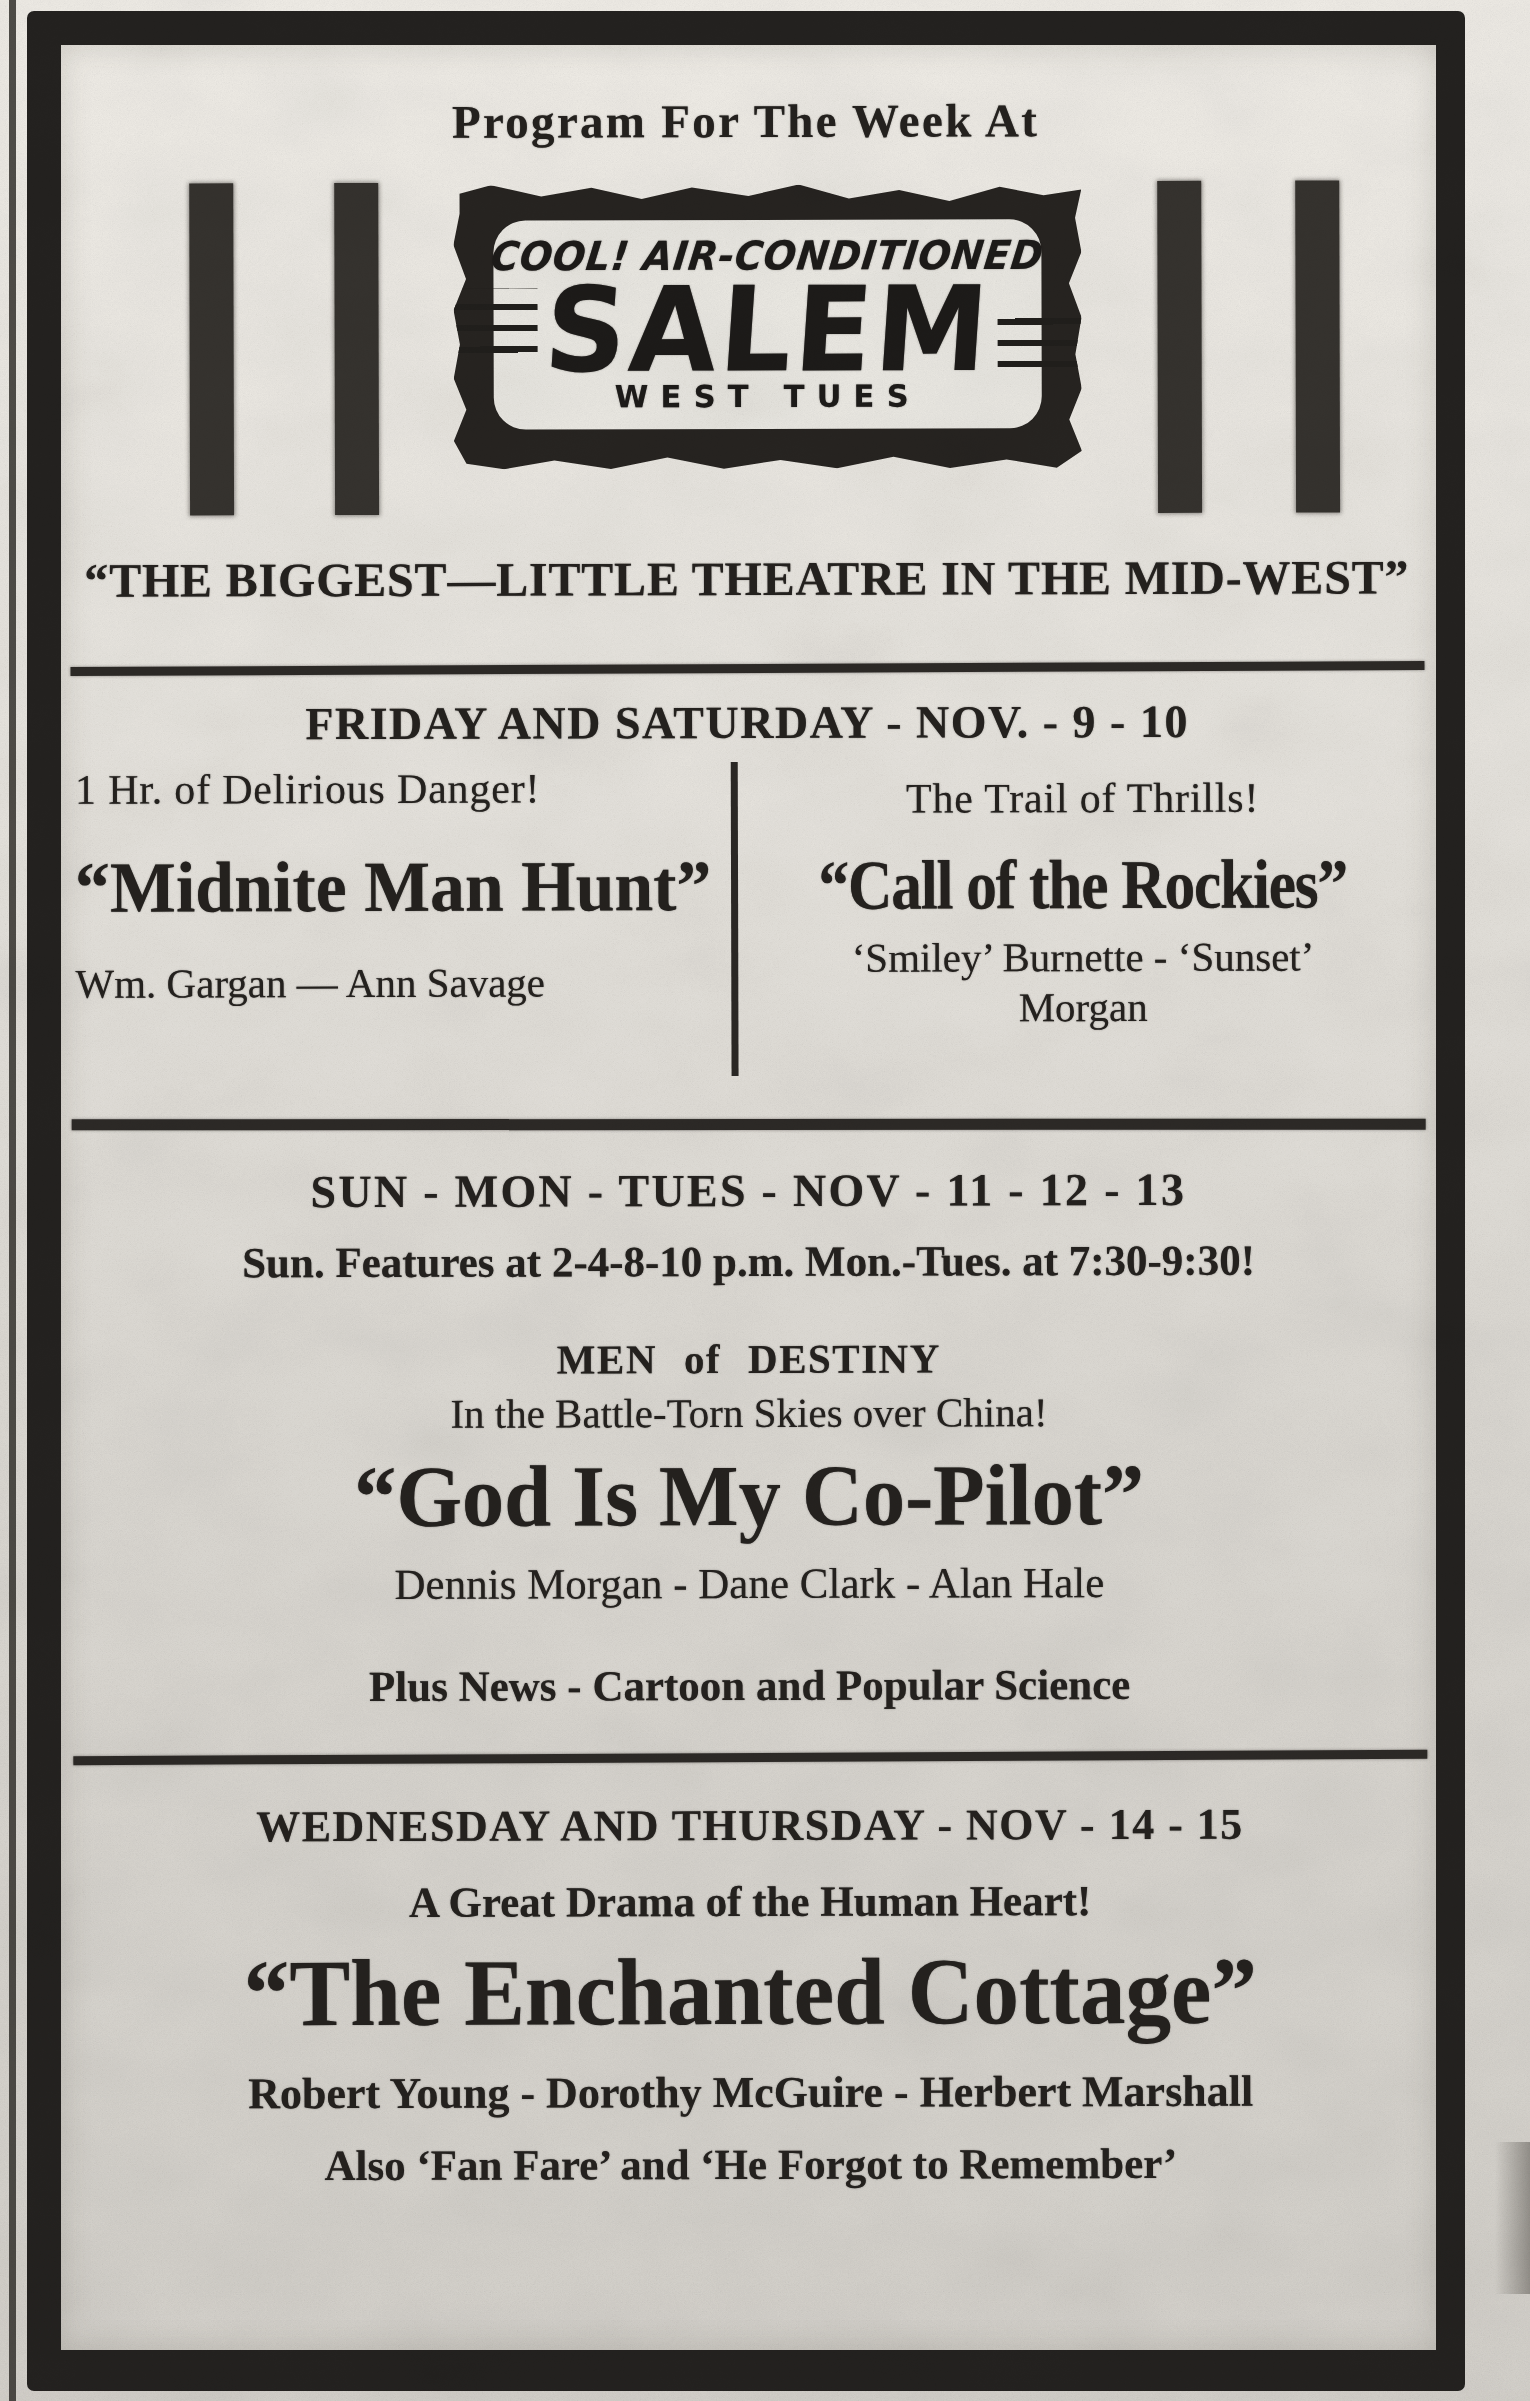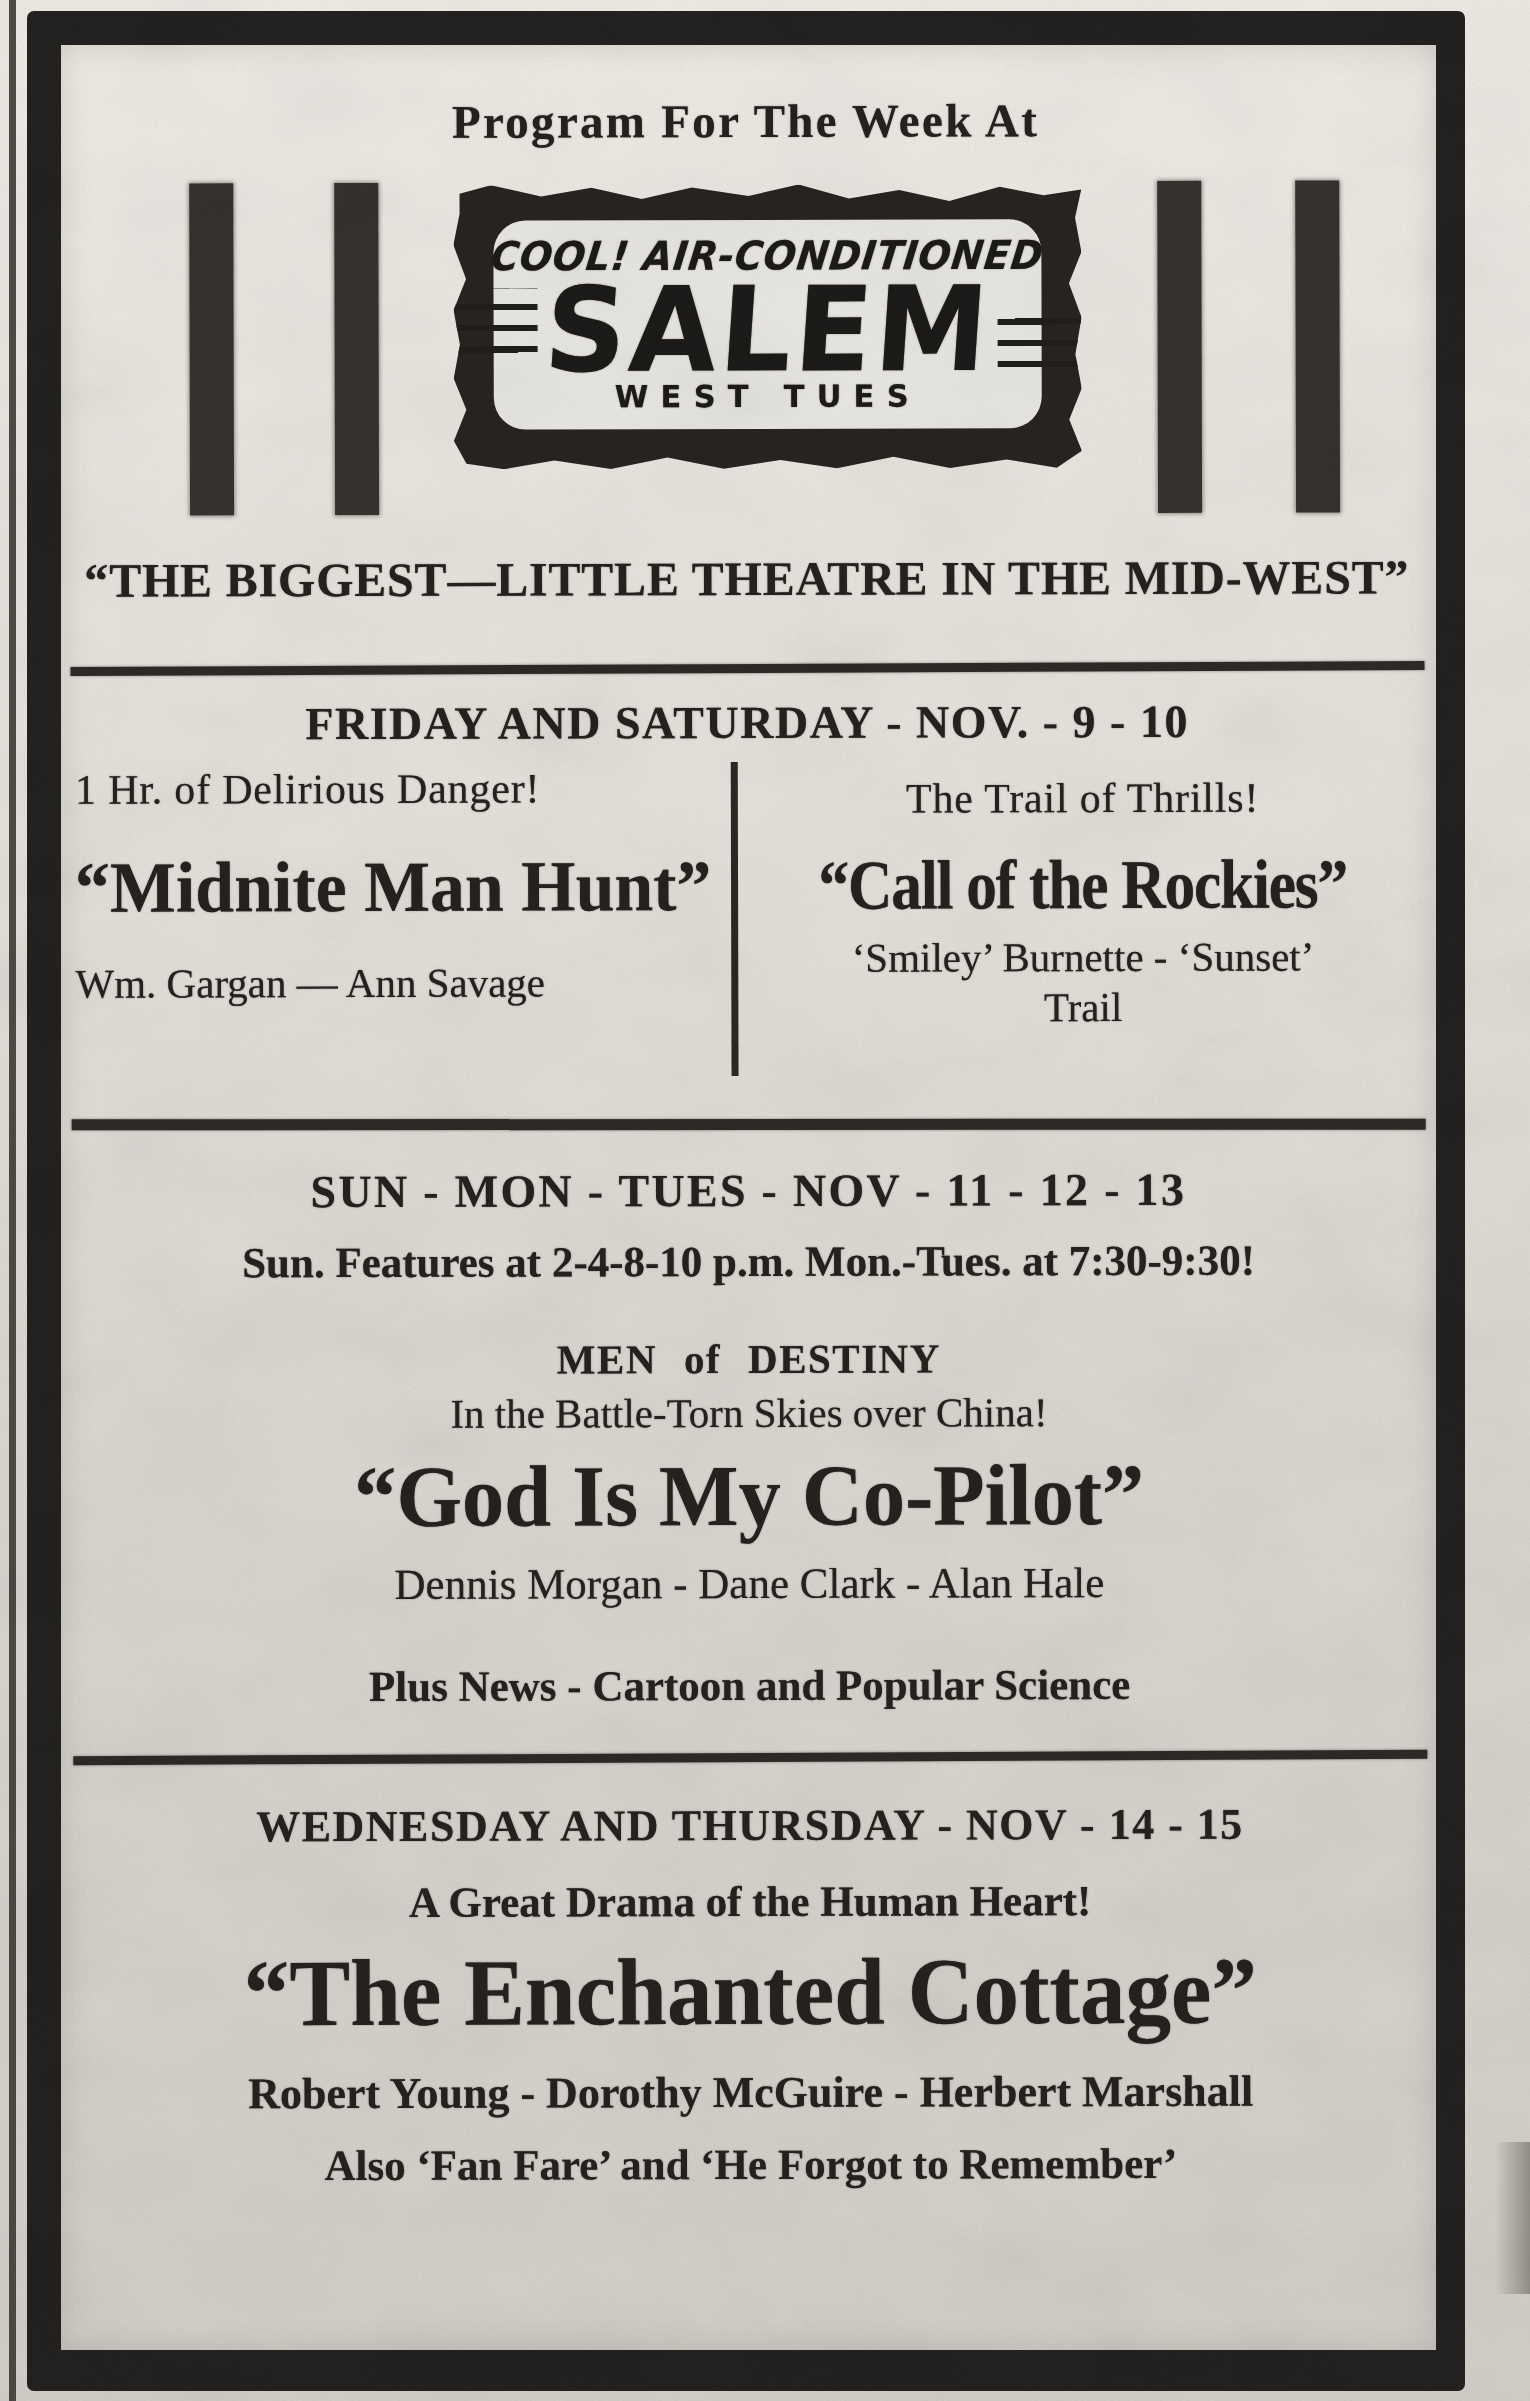--- a/index.html
+++ b/index.html
@@ -109,21 +109,21 @@
             <div class="film-tag ink">1 Hr. of Delirious Danger!</div>
             <div class="title-md ink">“Midnite Man Hunt”</div>
             <div class="film-cast ink">Wm. Gargan — Ann Savage</div>
           </div>
           <div class="vdivider"></div>
           <div class="col-right">
             <div class="film-tag ink">The Trail of Thrills!</div>
             <div class="title-md2 ink">“Call of the Rockies”</div>
             <div class="film-cast ink">
               <span>‘Smiley’ Burnette - ‘Sunset’</span><br>
-              <span>Trail</span>
+              <span>Morgan</span>
             </div>
           </div>
         </div>
       </div>
 
       <div class="rule r2"></div>
 
       <div>
         <div class="sec-heading sun-heading center ink">SUN - MON - TUES - NOV - 11 - 12 - 13</div>
         <div class="showtimes center ink">Sun. Features at 2-4-8-10 p.m. Mon.-Tues. at 7:30-9:30!</div>

